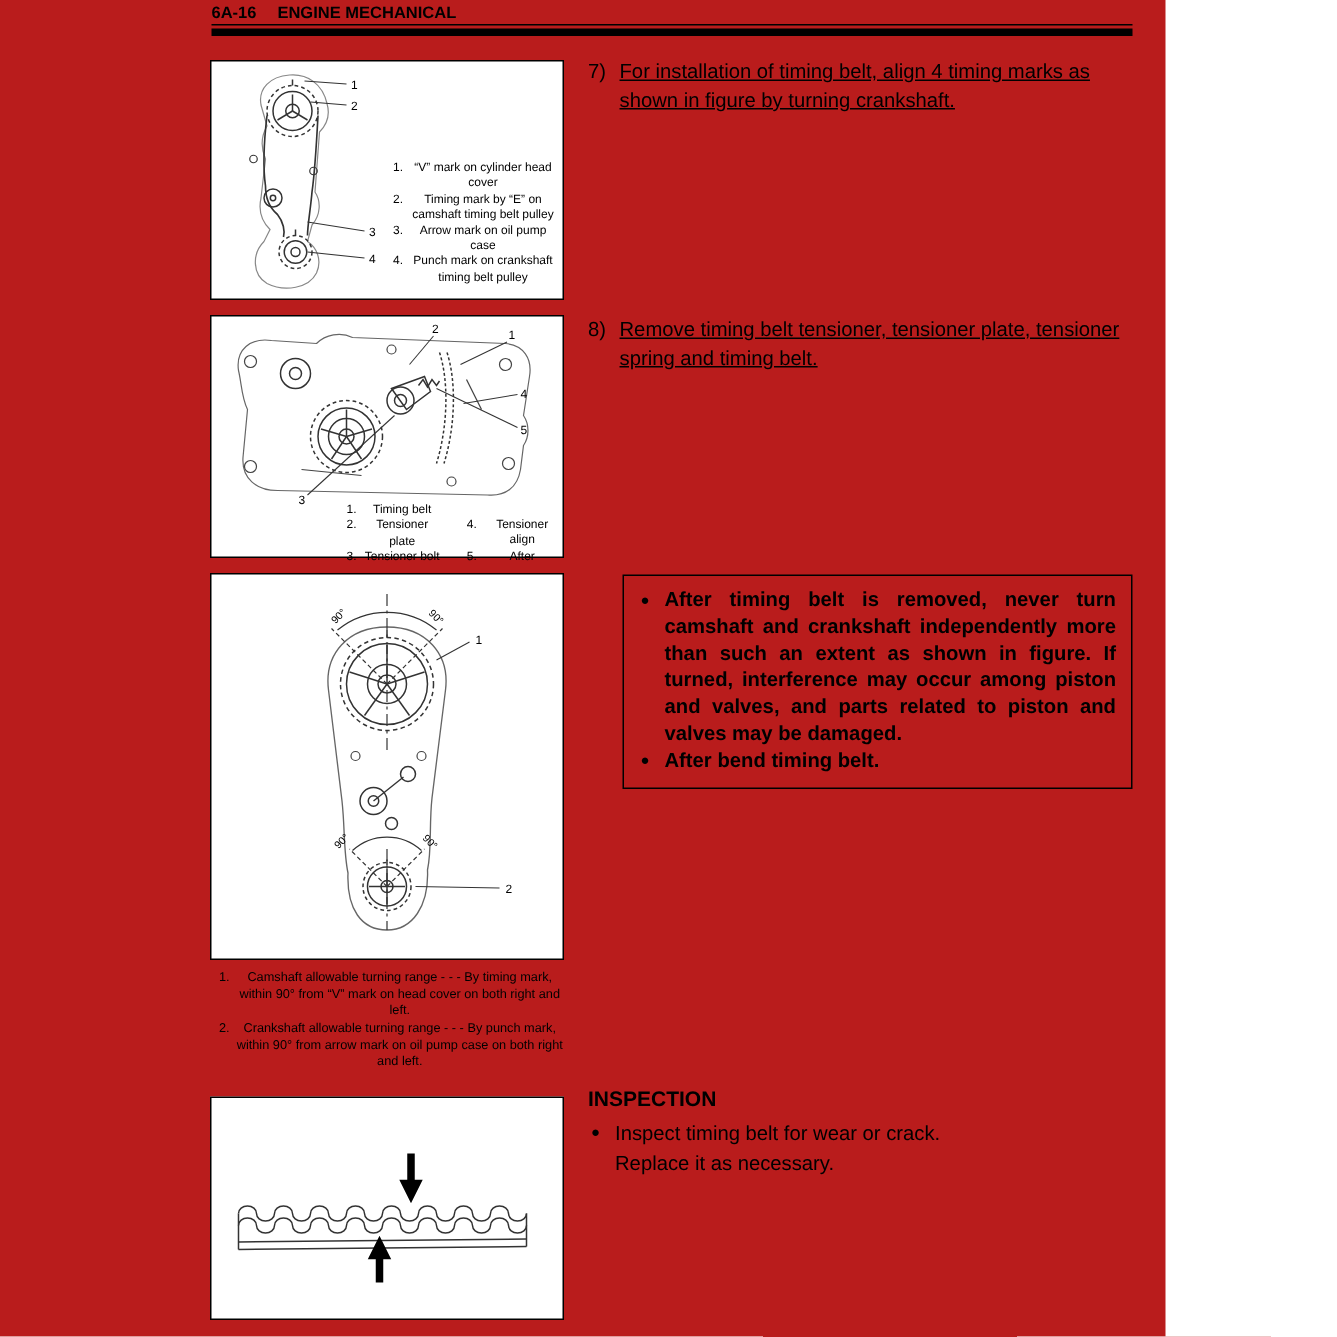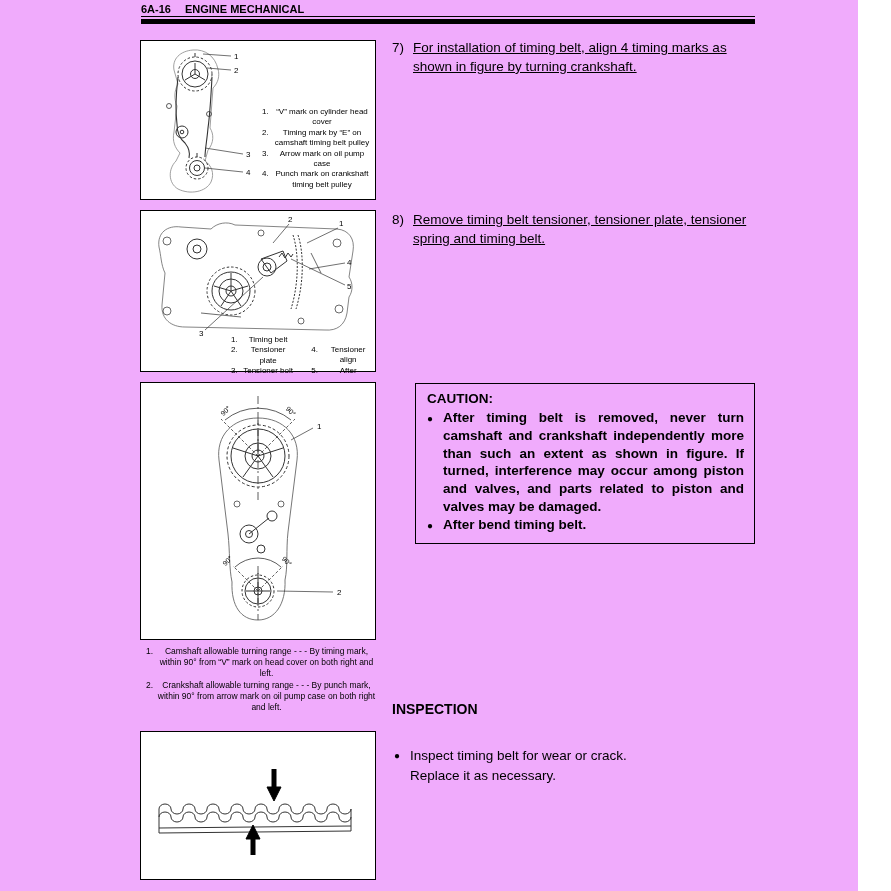--- a/index.html
+++ b/index.html
@@ -1,19 +1,19 @@
 <!DOCTYPE html>
 <html><head>
 <meta charset="utf-8">
 <style>
   * { box-sizing: border-box; margin: 0; padding: 0; }
   html, body { background: #ffffff; }
   .page {
-    position: relative; width: 858px; height: 891px;
-    background: #f0abfc; color: #000;
+    position: relative; width: 777px; height: 891px;
+    background: #b91c1c; color: #000;
     font-family: "Liberation Sans", "DejaVu Sans", sans-serif;
     overflow: hidden;
   }
   
   .header { position: absolute; left: 141px; top: 3px; font-size: 11px; font-weight: bold; }
   .header .code { margin-right: 14px; }
   .rule-thin  { position: absolute; left: 141px; top: 16px; width: 614px; height: 1px; background: #000; }
   .rule-thick { position: absolute; left: 141px; top: 19px; width: 614px; height: 5px; background: #000; }
 
   
@@ -44,21 +44,21 @@
   .step .t { flex: 1; text-decoration: underline; }
   #step7 { top: 39px; }
   #step8 { top: 211px; }
 
   .caution { position: absolute; left: 415px; top: 383px; width: 340px; border: 1px solid #000; padding: 7px 10px 9px 11px; }
   .caution-title { font-weight: bold; font-size: 13.5px; margin-bottom: 3px; }
   .cbullet { display: flex; font-weight: bold; font-size: 13.5px; line-height: 1.32; }
   .cbullet .dot { width: 16px; flex: none; font-size: 10px; padding-top: 3px; }
   .cbullet .txt { flex: 1; text-align: justify; }
 
-  .inspection-title { position: absolute; left: 392px; top: 701px; font-size: 14px; font-weight: bold; }
+  .inspection-title { position: absolute; left: 392px; top: 724px; font-size: 14px; font-weight: bold; }
   .ibullet { position: absolute; left: 394px; top: 746px; width: 362px; display: flex; font-size: 13.5px; line-height: 1.45; }
   .ibullet .dot { width: 16px; flex: none; font-size: 10px; padding-top: 3px; }
   .ibullet .txt { flex: 1; white-space: pre-line; }
 </style>
 </head>
 <body>
 
 <div class="page">
 
   <div class="header">
@@ -305,21 +305,20 @@
   <div class="step" id="step7">
     <span class="n">7)</span>
     <span class="t">For installation of timing belt, align 4 timing marks as shown in figure by turning crankshaft.</span>
   </div>
   <div class="step" id="step8">
     <span class="n">8)</span>
     <span class="t">Remove timing belt tensioner, tensioner plate, tensioner spring and timing belt.</span>
   </div>
 
   <div class="caution">
-    <div class="caution-title">CAUTION:</div>
     <div class="cbullet">
       <span class="dot">●</span>
       <span class="txt">After timing belt is removed, never turn camshaft and crankshaft independently more than such an extent as shown in figure. If turned, interference may occur among piston and valves, and parts related to piston and valves may be damaged.</span>
     </div>
     <div class="cbullet">
       <span class="dot">●</span>
       <span class="txt">After bend timing belt.</span>
     </div>
   </div>
 

